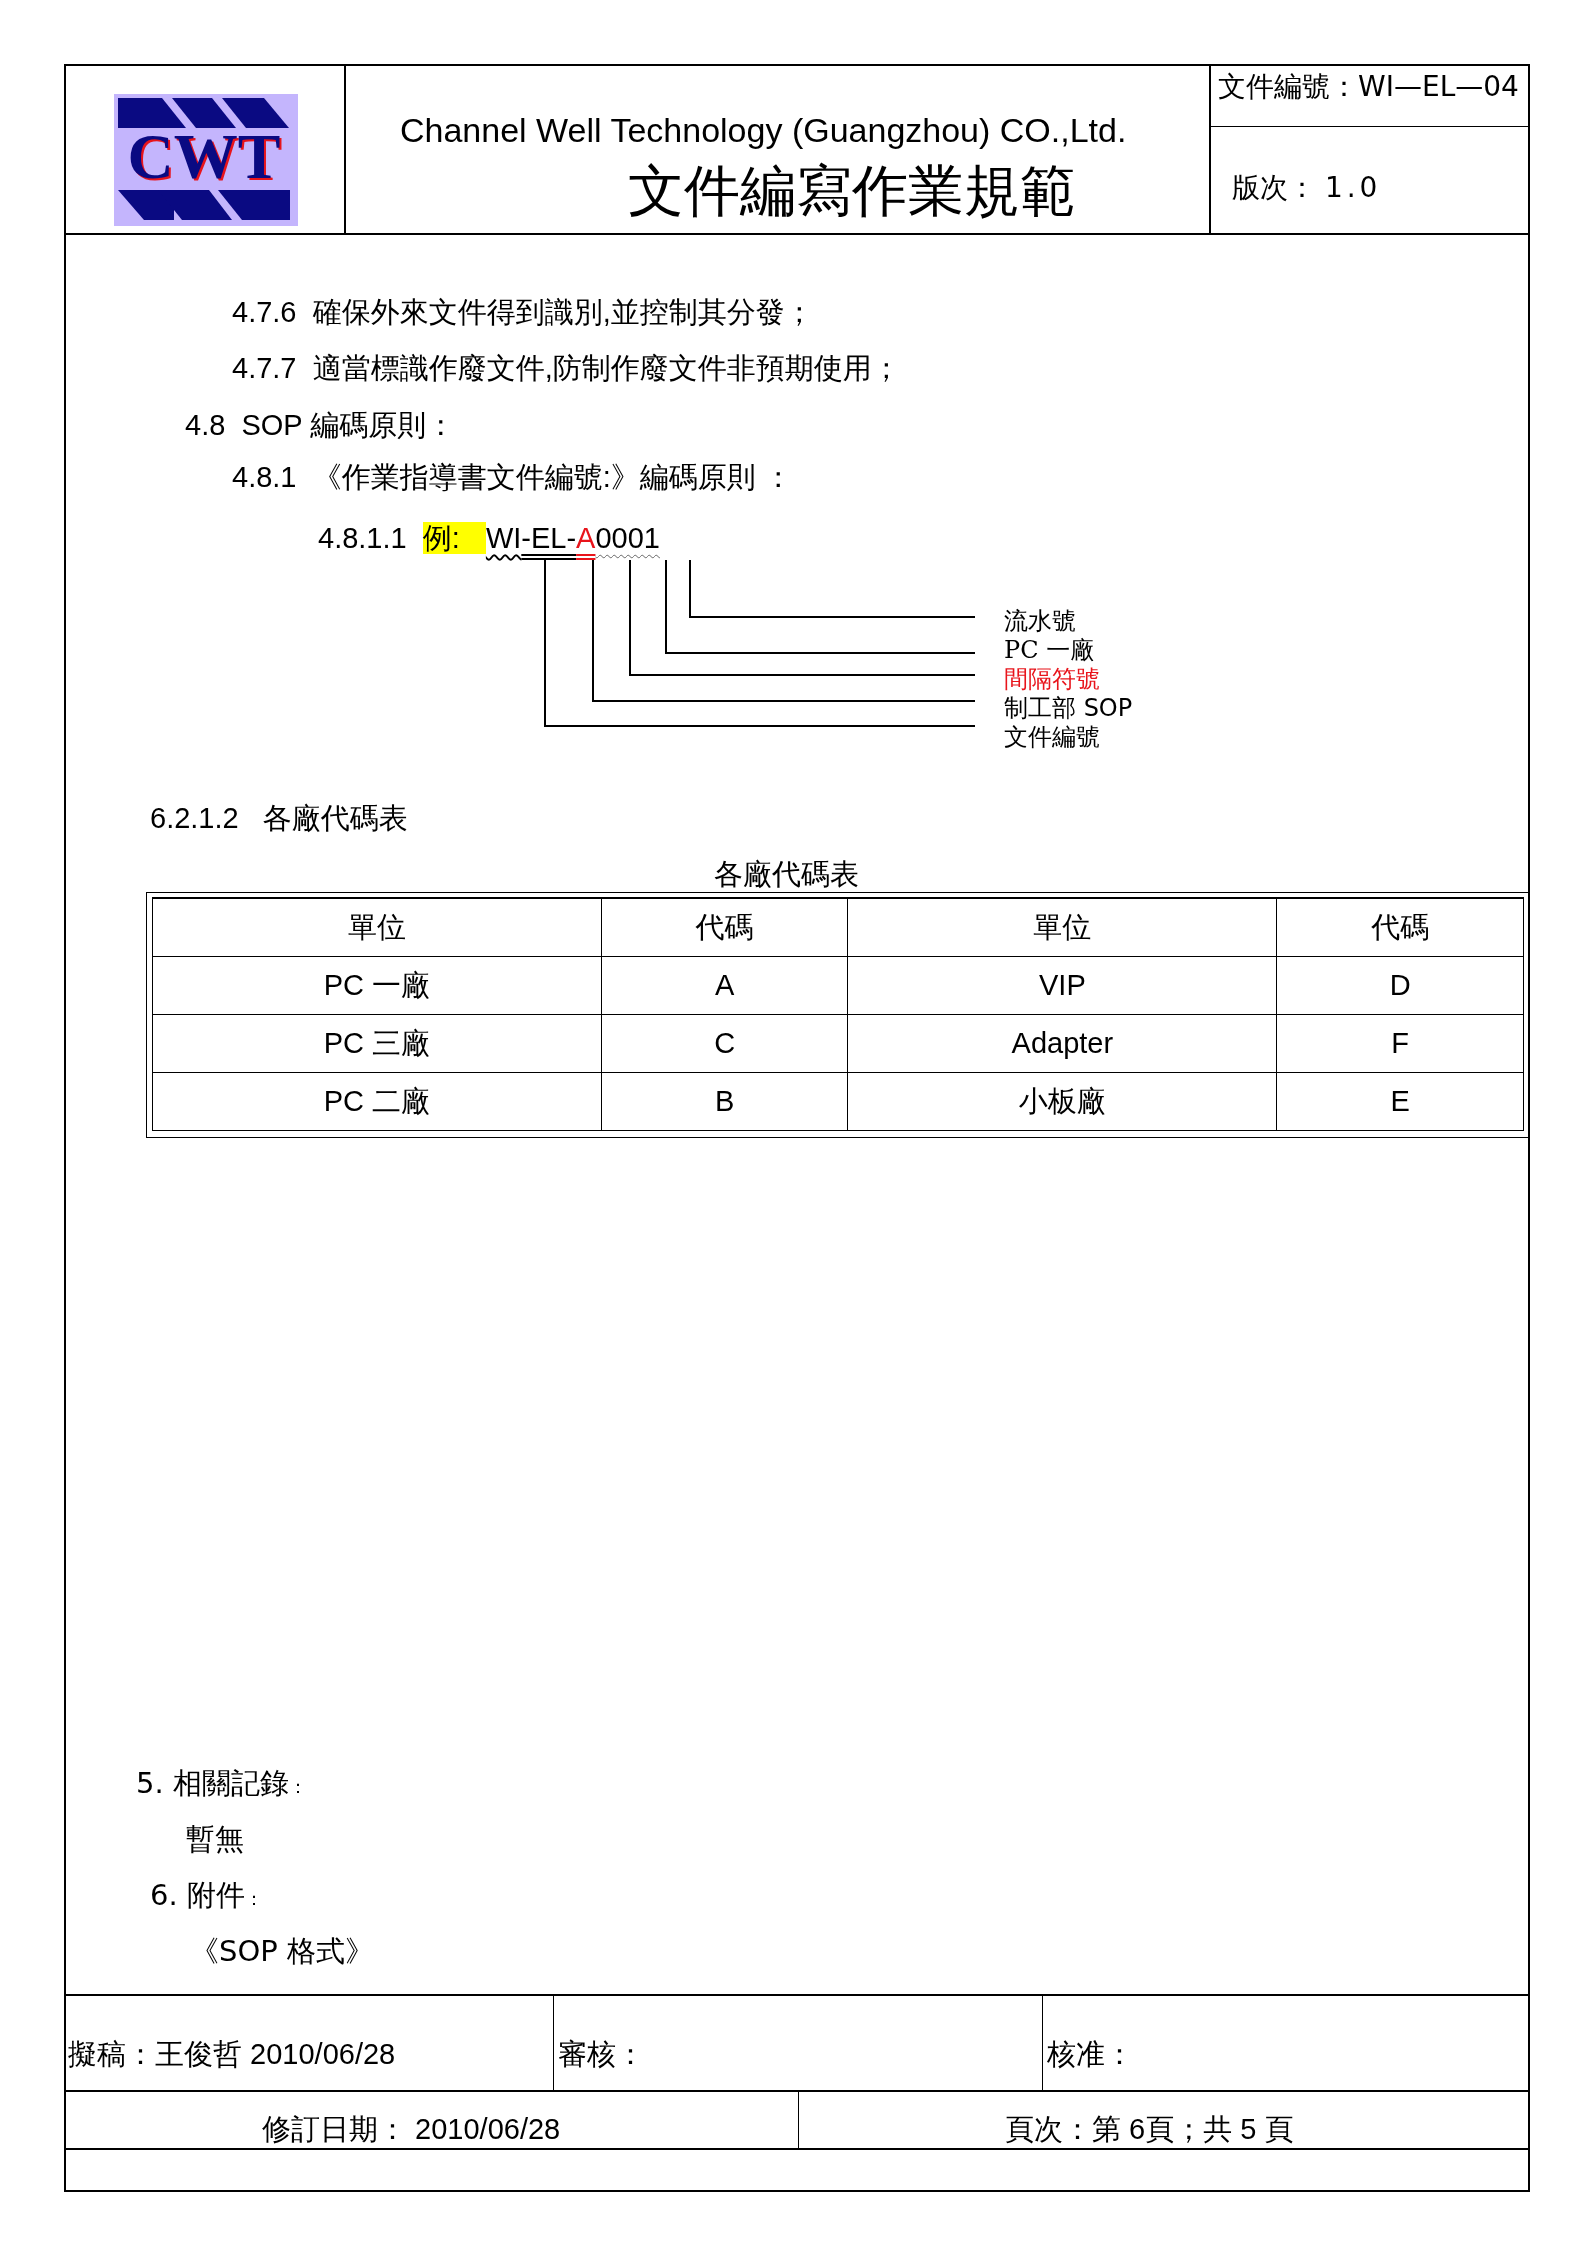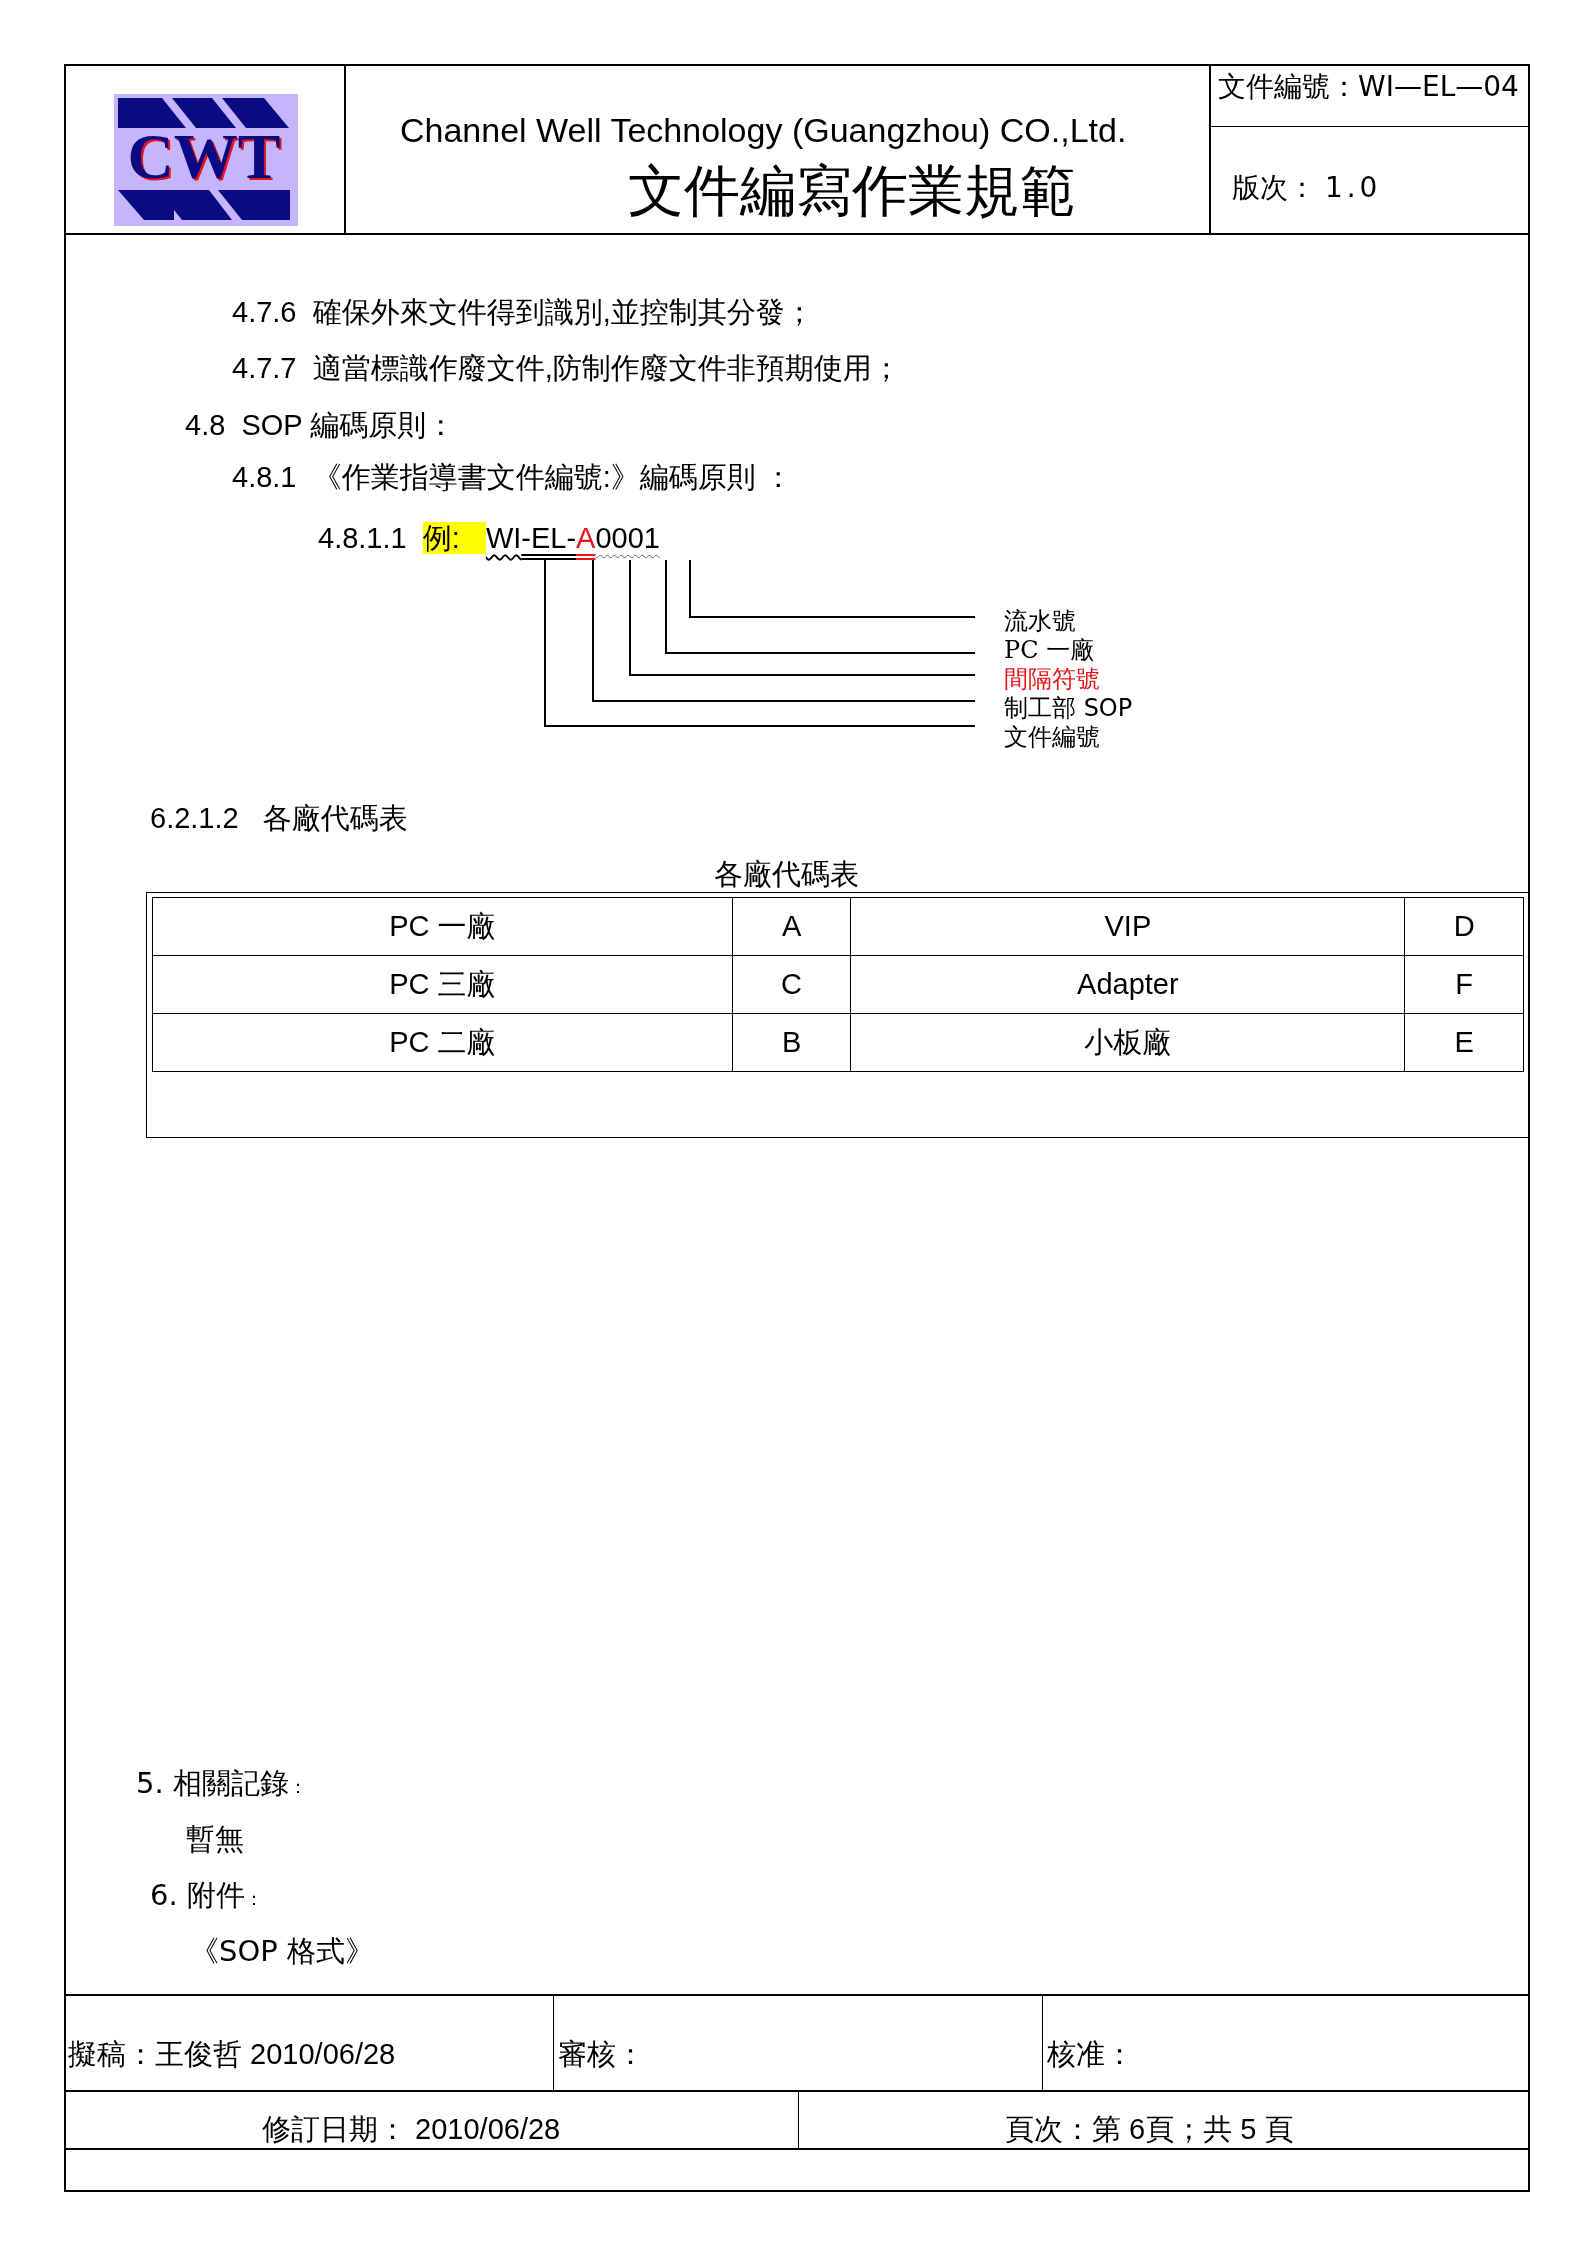--- a/index.html
+++ b/index.html
@@ -81,20 +81,26 @@
 <div class="txt label-small" style="left:1004px; top:696px; font-family:'DejaVu Sans',sans-serif;">制工部 SOP</div>
 <div class="txt label-small" style="left:1004px; top:725px; font-family:'DejaVu Sans',sans-serif;">文件編號</div>
 
 <div class="txt" style="left:150px; top:804px;"><span>6.2.1.2</span>&nbsp;&nbsp;&nbsp;<span>各廠代碼表</span></div>
 
 <div class="txt" style="left:714px; top:860px;">各廠代碼表</div>
 
 <div class="tbl-outer"></div>
 <table class="codes">
   <tbody>
+      <tr>
+    <td style="border-top:2px solid #000;">單位</td>
+    <td style="border-top:2px solid #000;">代碼</td>
+    <td style="border-top:2px solid #000;">單位</td>
+    <td style="border-top:2px solid #000;">代碼</td>
+  </tr>
   <tr>
     <td>PC 一廠</td>
     <td>A</td>
     <td>VIP</td>
     <td>D</td>
   </tr>
   <tr>
     <td>PC 三廠</td>
     <td>C</td>
     <td>Adapter</td>

